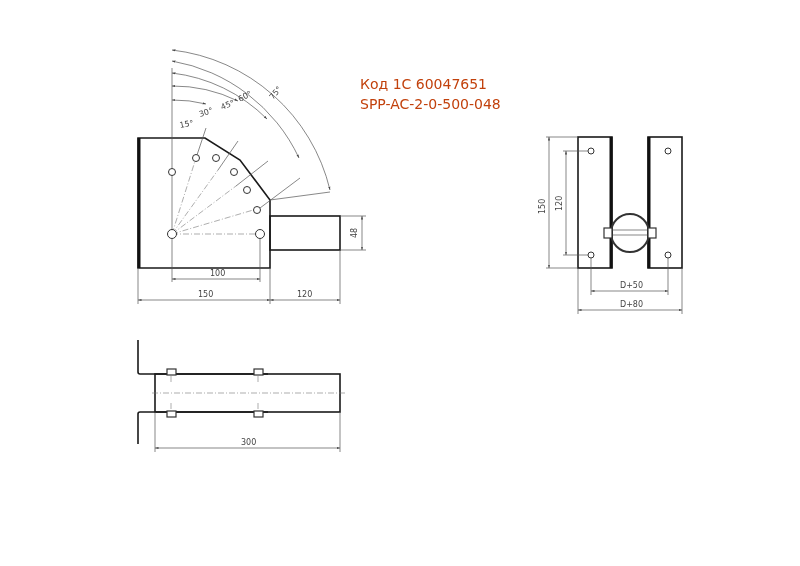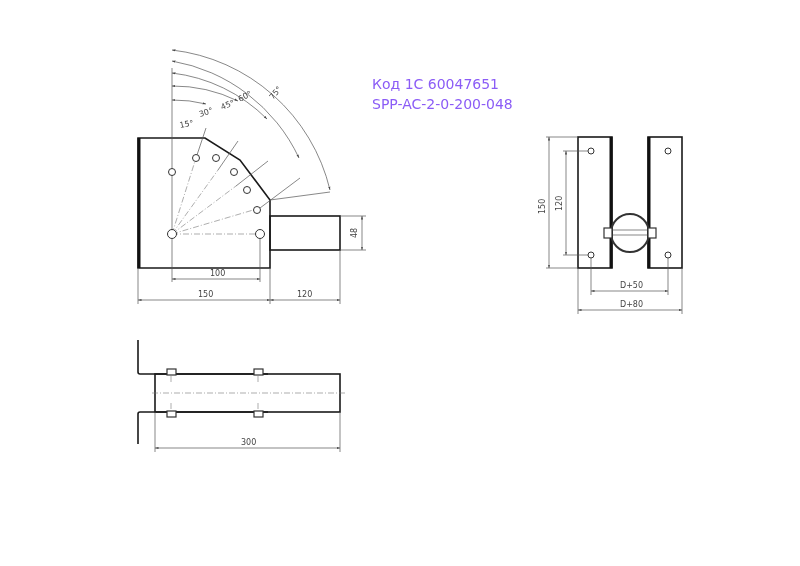--- a/index.html
+++ b/index.html
@@ -5,29 +5,29 @@
     html, body { margin: 0; padding: 0; background: #ffffff; }
     body { width: 800px; height: 566px; position: relative; overflow: hidden;
            font-family: "DejaVu Sans", sans-serif; }
     svg { position: absolute; left: 0; top: 0; }
     .thick { stroke: #1a1a1a; stroke-width: 1.6; fill: none; }
     .heavy { stroke: #111; stroke-width: 3; fill: none; }
     .thin { stroke: #555; stroke-width: 0.7; fill: none; }
     .dash { stroke: #777; stroke-width: 0.6; fill: none; stroke-dasharray: 6 2 1 2; }
     .hole { stroke: #333; stroke-width: 1; fill: #fff; }
     .dimtxt { font-family: "DejaVu Sans", sans-serif; font-size: 8px; fill: #444; }
-    .title-block { position: absolute; left: 372px; top: 74px; color: #8b5cf6;
+    .title-block { position: absolute; left: 360px; top: 74px; color: #c2410c;
                    font-family: "DejaVu Sans", sans-serif; font-size: 14px; line-height: 20px; }
   </style>
 </head>
 <body>
 
 <div class="title-block">
   <div>Код 1С 60047651</div>
-  <div>SPP-AC-2-0-200-048</div>
+  <div>SPP-AC-2-0-500-048</div>
 </div>
 
 <svg width="800" height="566" viewBox="0 0 800 566">
   <defs>
     <marker id="arr" markerWidth="6" markerHeight="6" refX="5" refY="3" orient="auto-start-reverse">
       <path d="M0,1.5 L5,3 L0,4.5 z" fill="#444"></path>
     </marker>
   </defs>
 
   <g>

